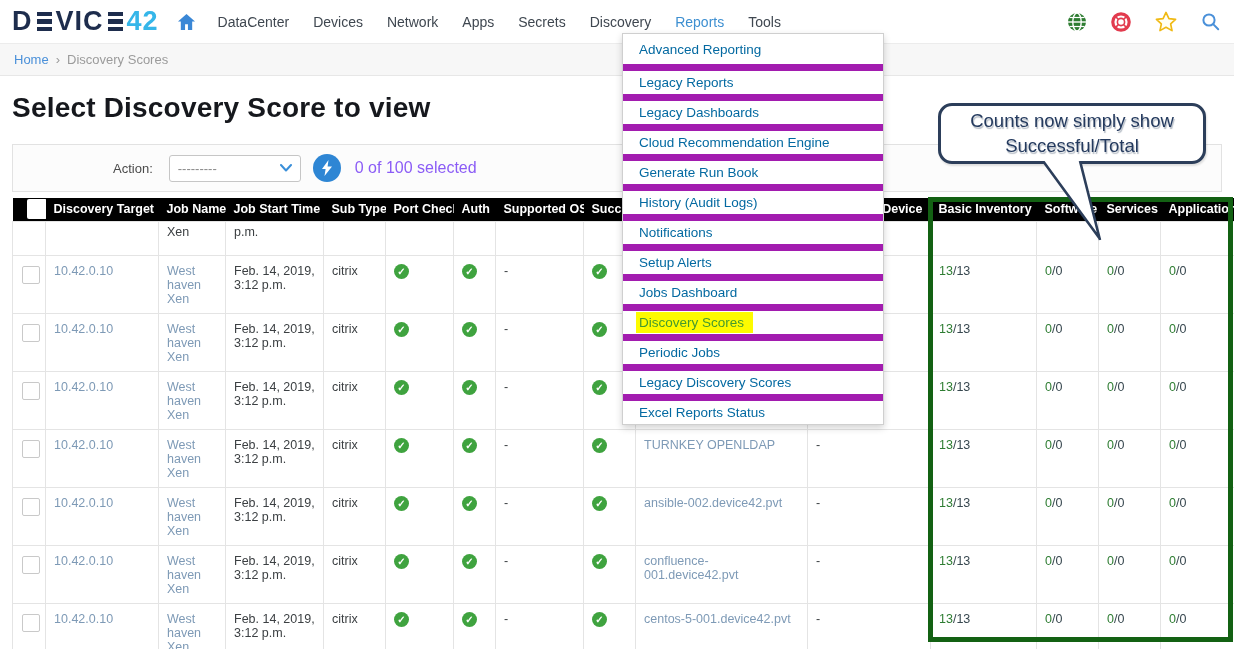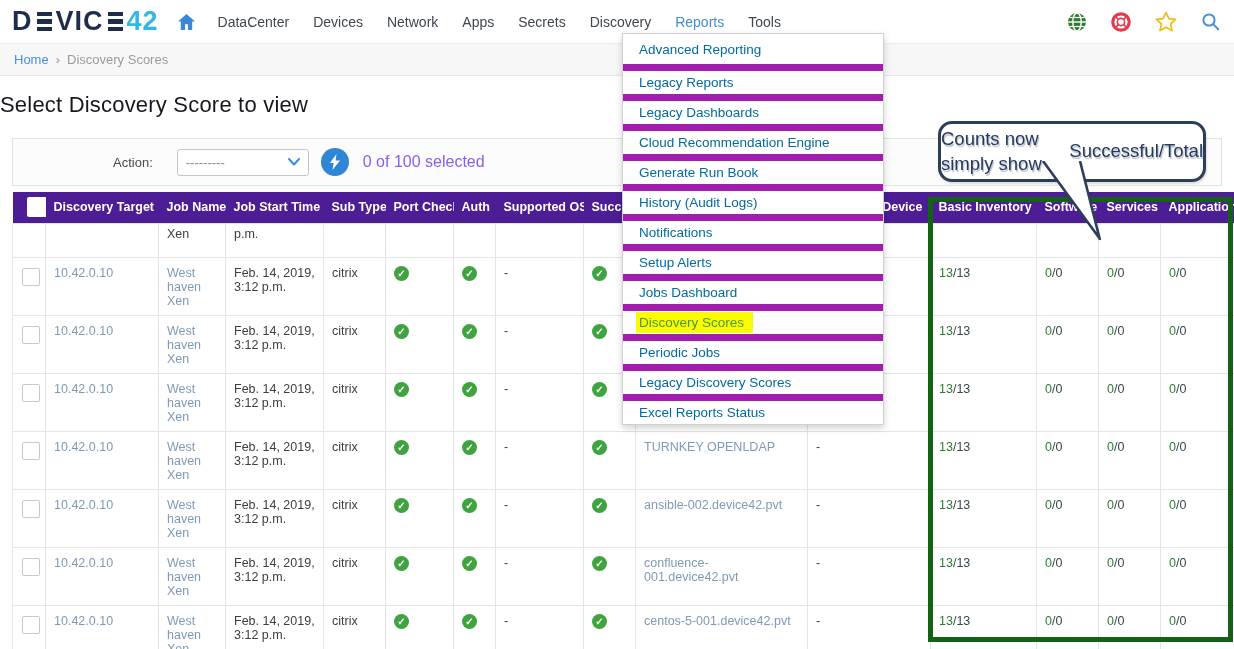--- a/index.html
+++ b/index.html
@@ -22,39 +22,39 @@
   .right-icons span { display:flex; cursor:pointer; }
 
   
   .breadcrumb-bar { height:32px; background:#f7f7f7; border-bottom:1px solid #e7e7e7;
     display:flex; align-items:center; padding:0 14px; font-size:13px; }
   .breadcrumb-bar a { color:#4a90d9; text-decoration:none; }
   .breadcrumb-bar .sep { color:#9b9b9b; margin:0 7px; }
   .breadcrumb-bar .cur { color:#9b9b9b; }
 
   
-  h1.page-title { margin:16px 0 0 0; font-size:22px; font-weight:400; color:#16181d;
+  h1.page-title { margin:16px 0 0 12px; font-size:28px; font-weight:700; color:#16181d;
     letter-spacing:.2px; }
   .action-bar { position:relative; margin:20px 12px 6px 12px; height:48px;
     border:1px solid #e2e2e2; background:#fcfcfc; display:flex; align-items:center;
     padding-left:100px; }
-  .action-label { font-size:13px; color:#4a4a4a; margin-right:24px; }
+  .action-label { font-size:13px; color:#4a4a4a; margin-right:16px; }
   .action-select { width:132px; height:27px; background:#fff; border:1px solid #c6c6c6;
     border-radius:3px; display:flex; align-items:center; justify-content:space-between;
     padding:0 8px; cursor:pointer; }
   .action-select .val { font-size:13px; color:#888; }
   .bolt-btn { width:28px; height:28px; border-radius:50%; background:#2e86d4; border:none;
     margin-left:12px; display:flex; align-items:center; justify-content:center; cursor:pointer; }
   .sel-status { font-size:16px; color:#8b5cf6; margin-left:14px; }
 
   
   table.score-table { margin:0 0 0 12px; width:1222px; border-collapse:collapse;
     table-layout:fixed; }
-  .score-table th { background:#4c1d95; color:#fff; font-size:12.5px; font-weight:bold;
-    text-align:left; height:31px; padding:0 0 0 8px; white-space:nowrap; overflow:hidden; }
+  .score-table th { background:#000000; color:#fff; font-size:12.5px; font-weight:bold;
+    text-align:left; height:23px; padding:0 0 0 8px; white-space:nowrap; overflow:hidden; }
   .score-table th.col-device2 { text-align:right; padding:0 8px 0 0; }
   .score-table td { border:1px solid #e4e4e4; vertical-align:top; padding:8px 4px 4px 8px;
     font-size:12.5px; color:#3c4043; word-wrap:break-word; }
   .score-table tbody tr { height:58px; }
   .score-table tbody tr.partial { height:34px; }
   .score-table tbody tr.partial td { padding-top:3px; }
   .hdr-checkbox { width:20px; height:20px; background:#fff; border-radius:2px; margin-left:6px; cursor:pointer; }
   .row-checkbox { width:18px; height:18px; background:#fff; border:1px solid #c9c9c9;
     border-radius:2px; margin:2px 0 0 1px; cursor:pointer; }
   .cell-link { color:#7e9ab6; text-decoration:none; cursor:pointer; }
@@ -70,23 +70,23 @@
 
   .reports-menu { position:absolute; left:622px; top:33px; width:262px; background:#fff;
     border:1px solid #cfcfcf; box-shadow:0 3px 7px rgba(0,0,0,.18); z-index:10; }
   .menu-item { height:30px; display:flex; align-items:center; padding-left:16px;
     cursor:pointer; }
   .menu-item + .menu-item { border-top:7px solid #a21caf; }
   .menu-label { font-size:13.5px; color:#0369a1; }
   .menu-label.highlighted { background:#fdfb00; color:#459a2f; padding:3px 9px 3px 3px;
     margin-left:-3px; }
 
-  .callout { position:absolute; left:938px; top:121px; width:268px; height:61px;
+  .callout { position:absolute; left:938px; top:103px; width:268px; height:61px;
     background:#fff; border:3px solid #2c3e5a; border-radius:14px; z-index:20;
-    display:flex; flex-direction:row; align-items:center; justify-content:center;
+    display:flex; flex-direction:column; align-items:center; justify-content:center;
     font-size:18.5px; color:#243a5e; line-height:1.3;
     text-shadow:1px 1.5px 1px rgba(44,62,90,.35);
     box-shadow:1px 2px 2px rgba(0,0,0,.12); }
   .callout-tail { position:absolute; left:1020px; top:161px; z-index:21; }
 </style>
 </head>
 <body>
 
 <header class="topnav">
   <div class="logo">

